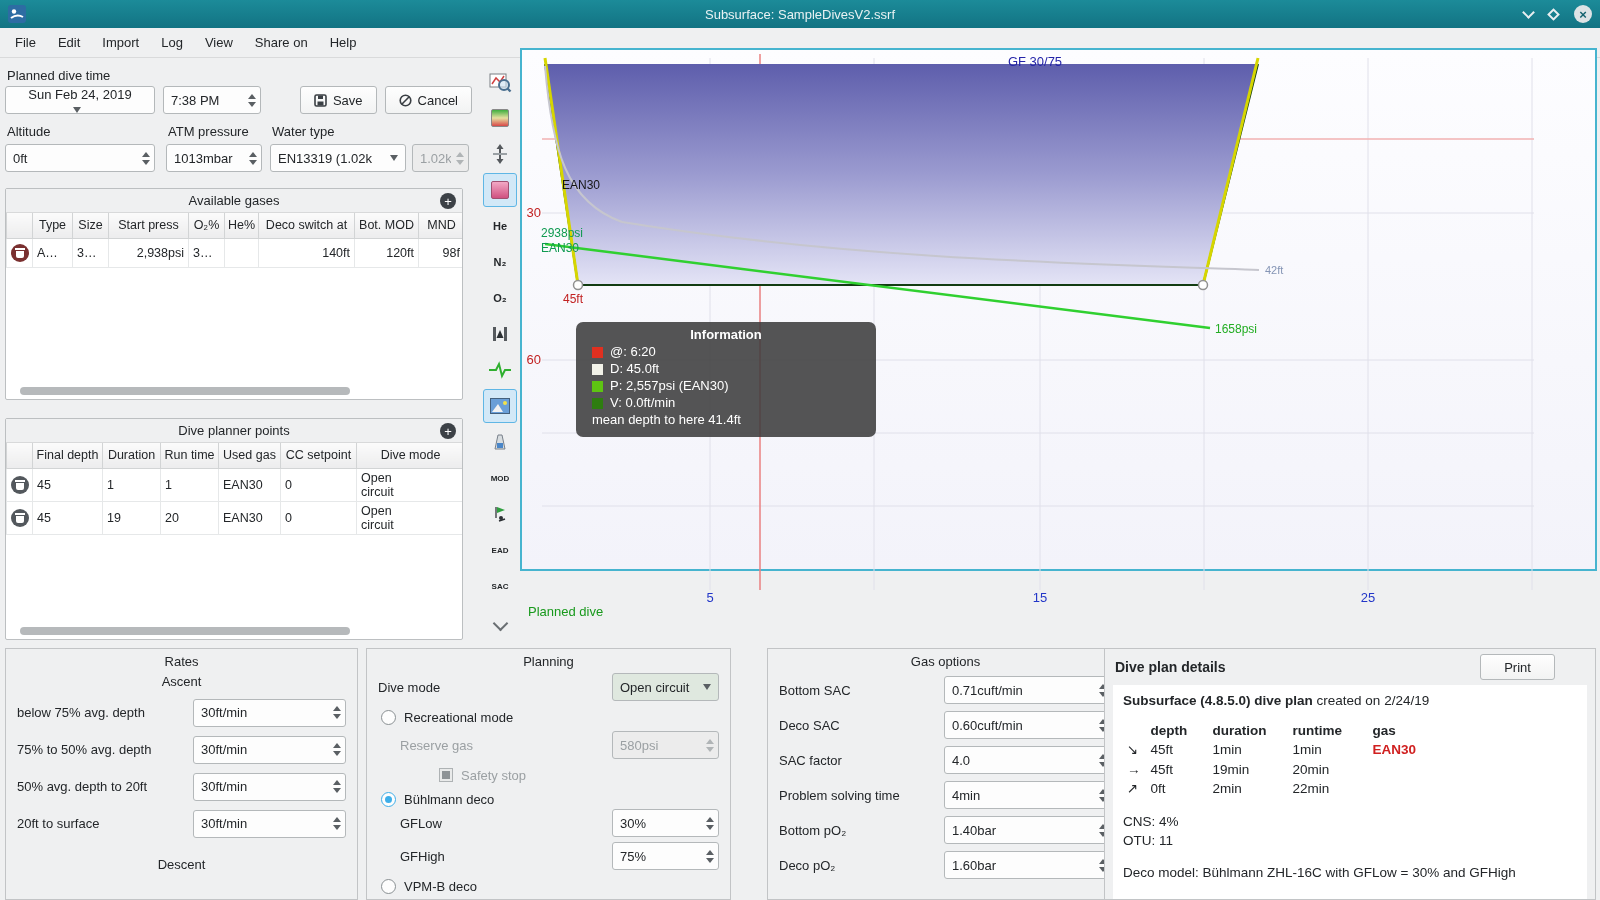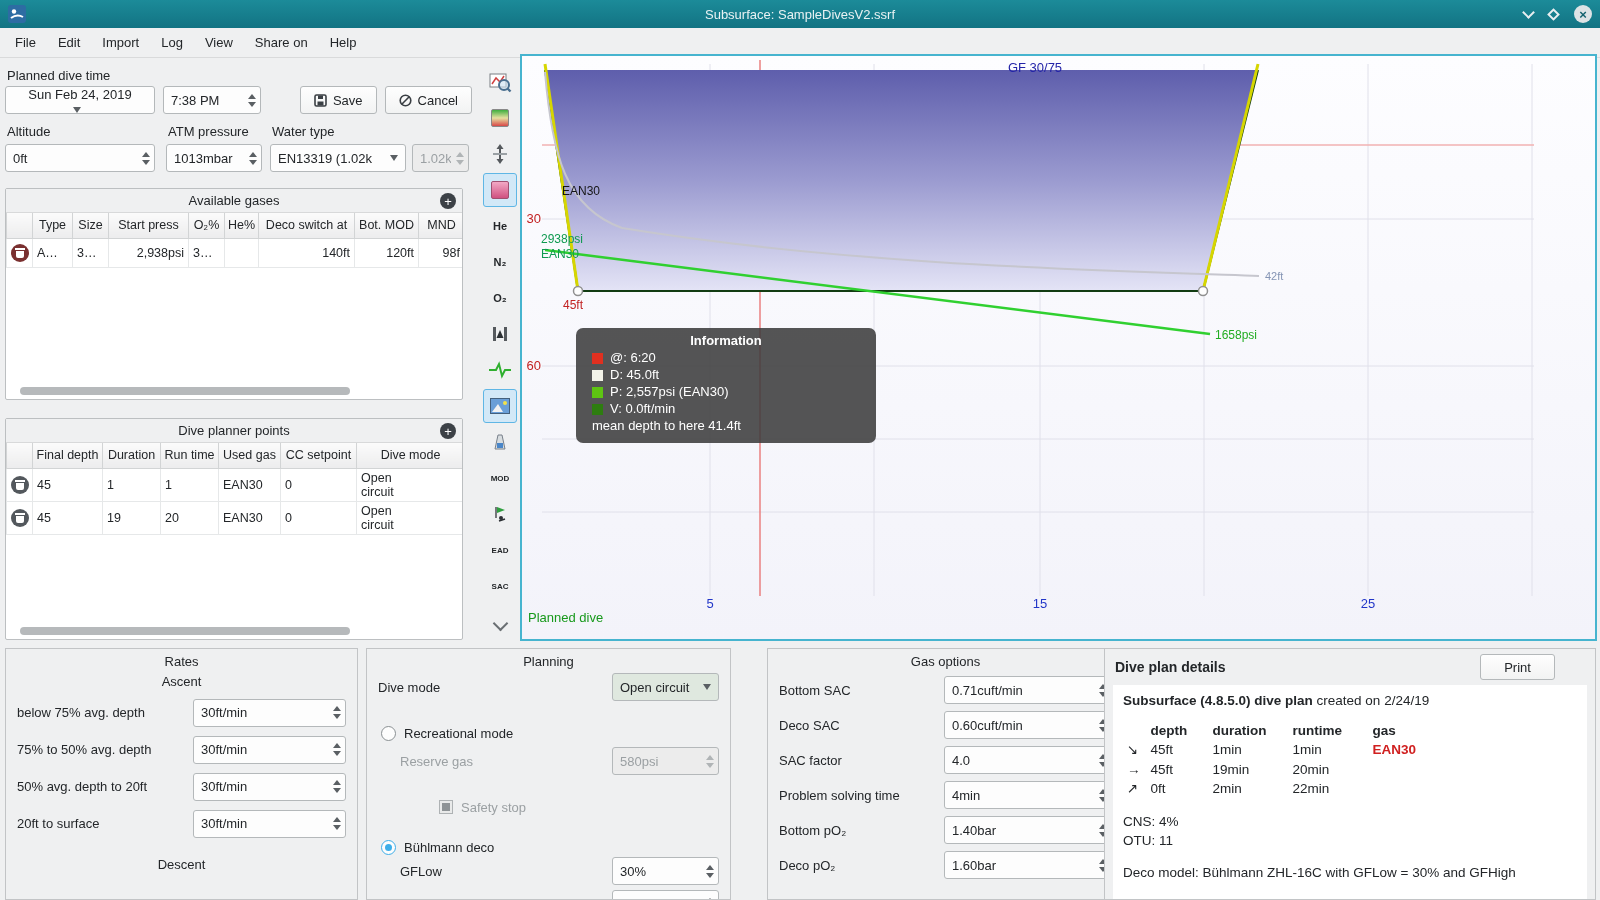--- a/index.html
+++ b/index.html
@@ -85,40 +85,40 @@
   .tlabel { font-size:11px; font-weight:bold; }
   .tlabel.small { font-size:8px; letter-spacing:0; }
   .grad-sq { width:18px; height:18px; border:1px solid #888; border-radius:2px;
              background:linear-gradient(#3fae3f,#e6e0a0,#d84848); }
   .heat-sq { width:18px; height:18px; border:1px solid #a05070; border-radius:2px;
              background:linear-gradient(#f2a8c4,#d05080); }
   .chev-dn-big { width:11px; height:11px; border-right:2px solid #6a6f73; border-bottom:2px solid #6a6f73;
                  transform:rotate(45deg); margin-top:-4px; }
 
   
-  .chart-panel { position:absolute; left:520px; top:54px; width:1077px; height:587px;
+  .chart-panel { position:absolute; left:520px; top:48px; width:1077px; height:523px;
                  border:2px solid #46b4cf; background:linear-gradient(#fdfdff,#f3f3fa); }
   .chart-svg { display:block; }
   .chart-tip { position:absolute; left:38px; top:272px; width:300px; background:rgba(60,60,60,.87);
                border-radius:7px; color:#fff; padding:5px 16px 10px; font-size:13px;margin-left:16px; }
   .tip-title { text-align:center; font-weight:bold; margin-bottom:2px; }
   .tip-line { display:flex; align-items:center; gap:7px; margin-top:3px; line-height:14px; }
   .tip-sq { width:11px; height:11px; flex:0 0 11px; }
 
   
   .panel { position:absolute; top:648px; height:252px; border:1px solid #c2c4c6; background:#eff0f1; overflow:hidden; }
   .panel-title { text-align:center; padding-top:5px; }
   .panel-sub { text-align:center; margin-top:5px; }
   .frow { display:flex; align-items:center; padding:0 11px; }
   .frow .lbl { flex:1; white-space:nowrap; overflow:hidden; }
   .w153 { width:153px; flex:0 0 153px; } .w107 { width:107px; flex:0 0 107px; } .w168 { width:168px; flex:0 0 168px; }
   .rate-row { margin-top:10px; height:27px; }
   .descent-sub { position:absolute; left:0; right:0; top:208px; text-align:center; }
   .p-row { margin-top:6px; height:28px; }
-  .p-radio { display:flex; align-items:center; gap:8px; margin:24px 14px 0; height:16px; }
+  .p-radio { display:flex; align-items:center; gap:8px; margin:8px 14px 0; height:16px; }
   .opt-row { margin-top:7px; height:28px; }
   .combo-green { background:#dfe8df; }
 
   .det-head { display:flex; align-items:center; padding:5px 10px 3px; }
   .det-title { font-weight:bold; font-size:14px; }
   .print-btn { margin-left:auto; margin-right:30px; width:75px; justify-content:center; height:26px; }
   .det-body { position:absolute; left:8px; right:8px; top:36px; bottom:0; background:#fff;
               padding:7px 10px; font-size:13.5px; line-height:1.3; overflow:hidden; }
   .det-table { border-collapse:collapse; margin:11px 0 0 4px; }
   .det-table th { text-align:left; font-weight:bold; padding:1px 10px 1px 0; }

